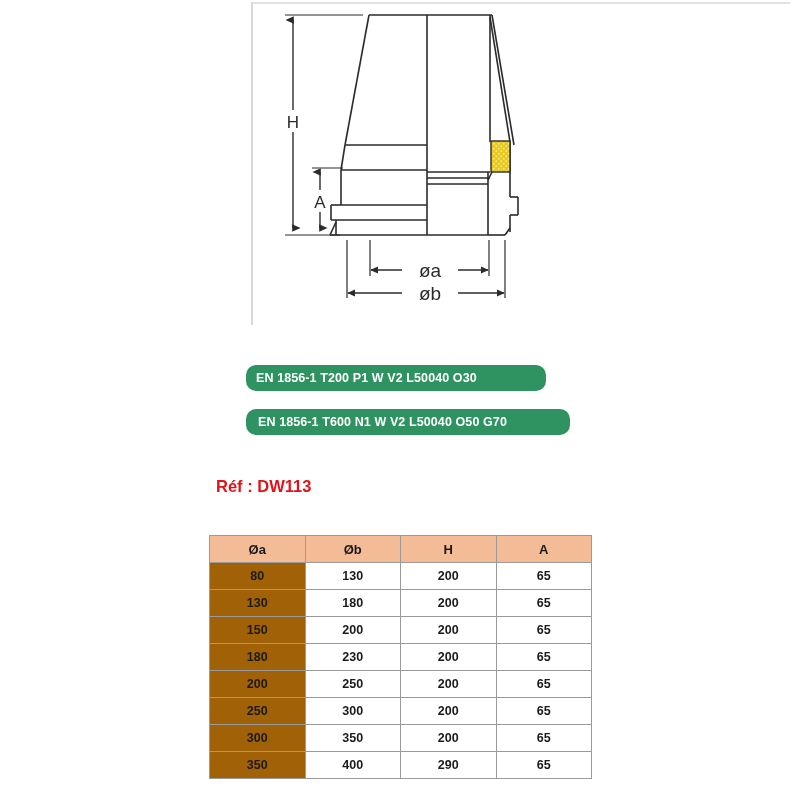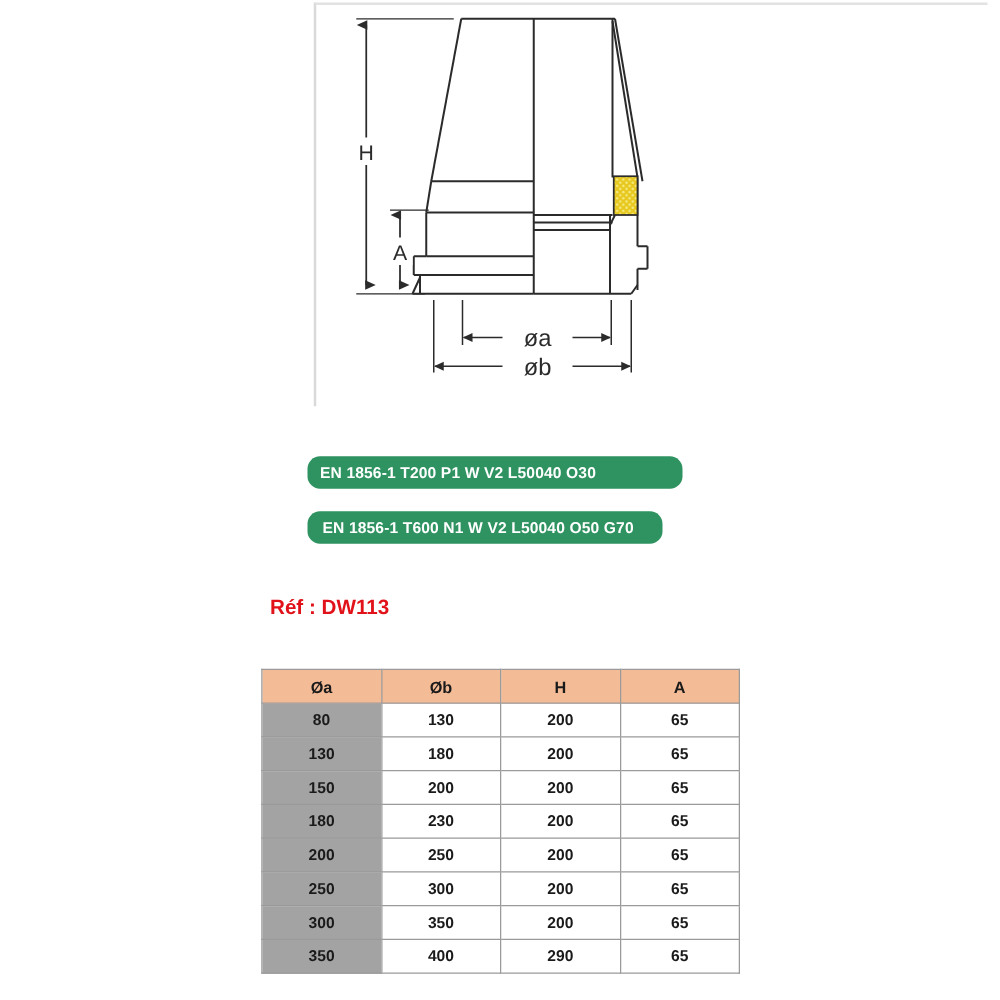--- a/index.html
+++ b/index.html
@@ -32,21 +32,21 @@
     font-size: 12.5px;
     letter-spacing: 0.1px;
     display: flex;
     align-items: center;
     padding-left: 10px;
     box-sizing: border-box;
     white-space: nowrap;
     border-radius: 10px;
   }
   #cert-bar-1 { left: 246px; top: 365px; width: 300px; height: 26px; }
-  #cert-bar-2 { left: 246px; top: 409px; width: 284px; height: 26px; padding-left: 12px; }
+  #cert-bar-2 { left: 246px; top: 409px; width: 324px; height: 26px; padding-left: 12px; }
 
   
   #ref-block {
     position: absolute;
     left: 216px;
     top: 476px;
     color: #e1121a;
     font-weight: bold;
     font-size: 16.5px;
     line-height: 21px;
@@ -70,21 +70,21 @@
     font-size: 12.5px;
     font-weight: bold;
     color: #1a1a1a;
     padding: 0;
   }
   #dim-table th {
     background: #f4bc96;
     font-size: 13px;
   }
   #dim-table td.col-a {
-    background: #a3a3a3;
+    background: #a16207;
   }
   #dim-table td {
     background: #ffffff;
   }
 </style>
 </head>
 <body>
 
 <div id="drawing-panel">
   <svg id="drawing-svg" width="800" height="340" viewBox="0 0 800 340">

